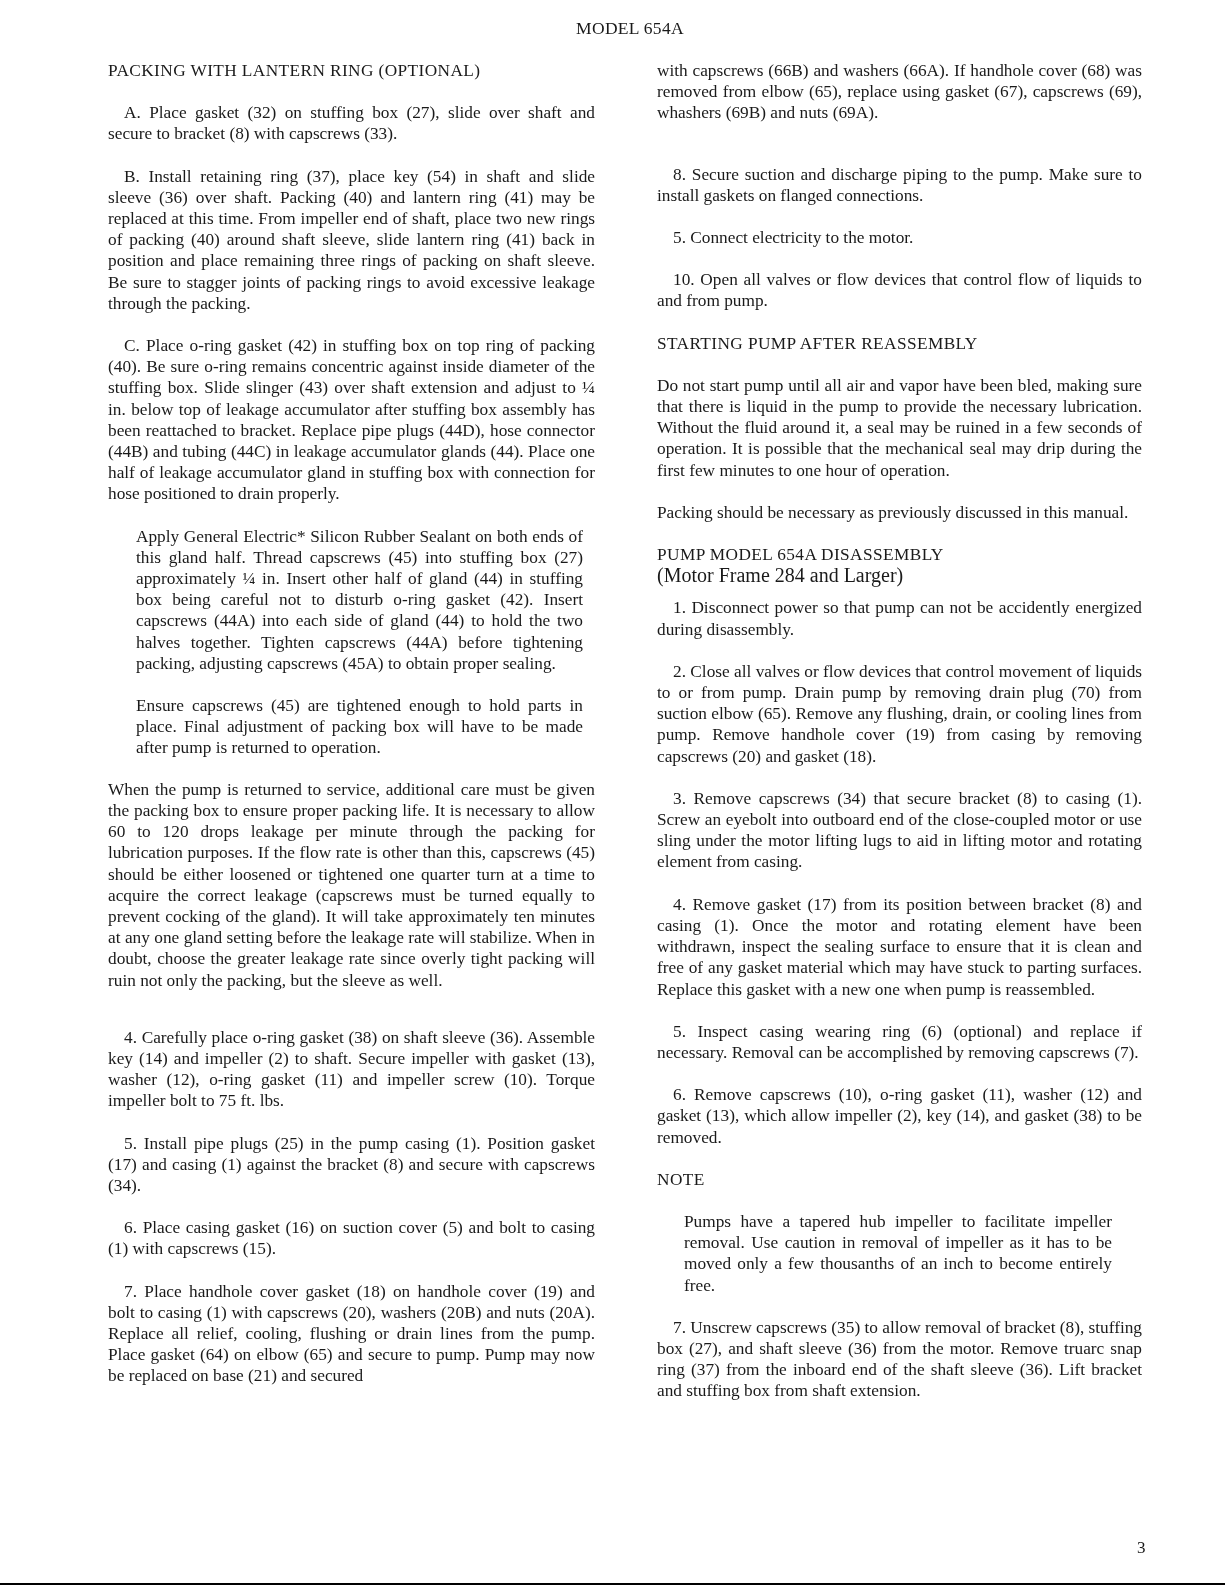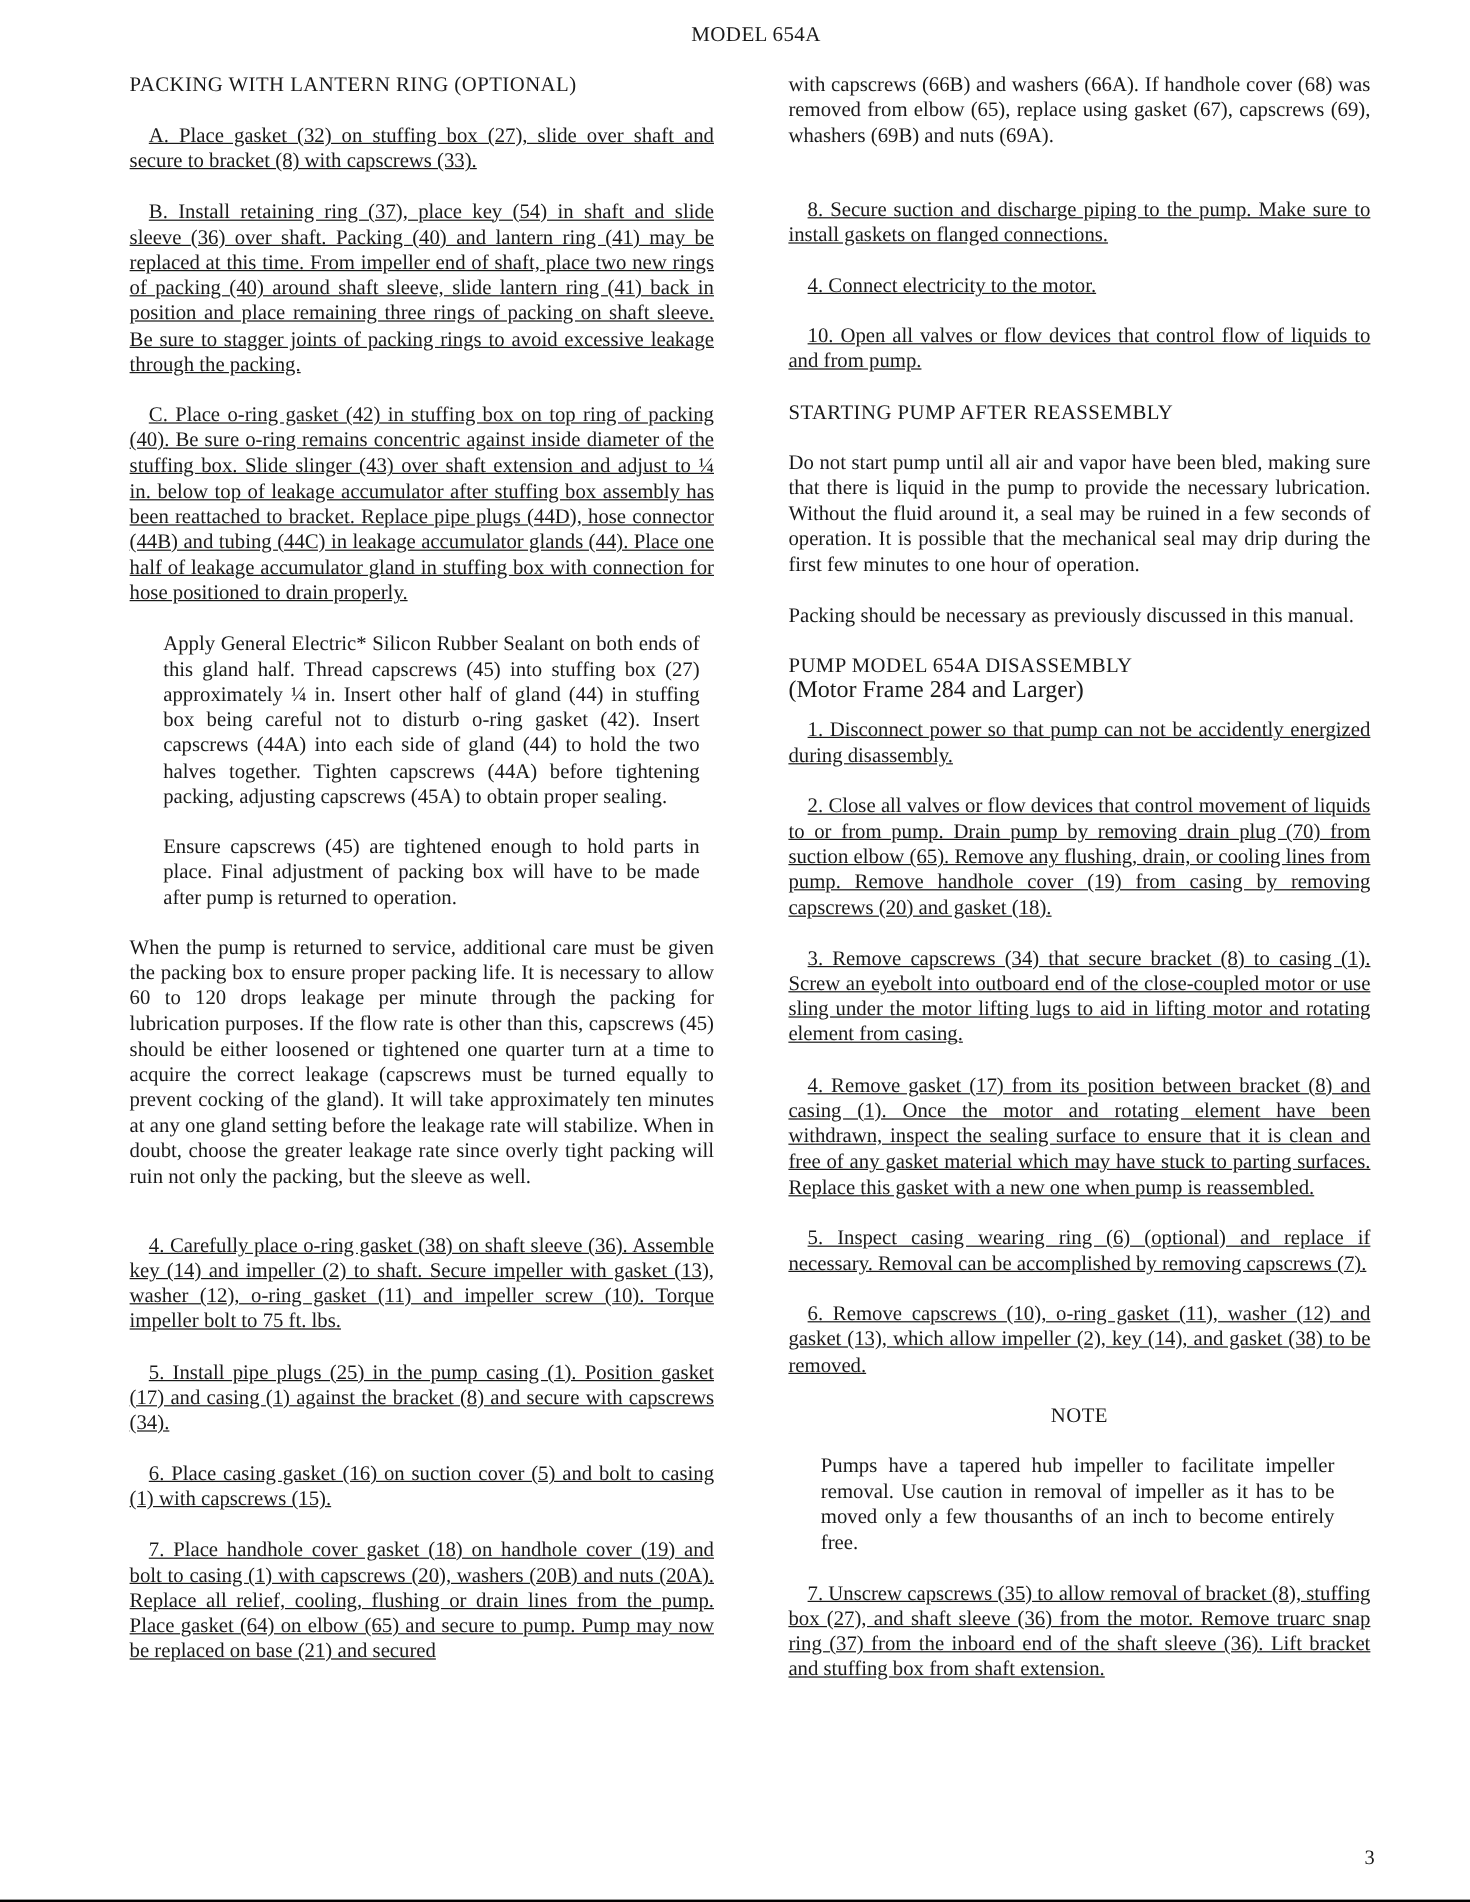--- a/index.html
+++ b/index.html
@@ -30,38 +30,37 @@
       font-size: 17.3px;
       line-height: 21.2px;
     }
     .col-left { left: 108px; width: 487px; }
     .col-right { left: 657px; width: 485px; top: 60px; }
     p {
       margin: 0;
       text-align: justify;
       text-align-last: left;
     }
-    .indent { text-indent: 16px; text-decoration: underline; }
+    .indent { text-indent: 16px; }
     .heading {
       margin: 0;
       font-weight: normal;
       font-size: 17.3px;
       letter-spacing: 0.4px;
       text-transform: uppercase;
     }
     .subheading {
       margin: 0;
       font-size: 20px;
     }
     .blockquote {
       margin-left: 28px;
       margin-right: 12px;
     }
     .note-title {
-      text-align: center;
       letter-spacing: 0.4px;
       margin: 0;
     }
     .note-body {
       margin-left: 27px;
       margin-right: 30px;
     }
     .page-number {
       position: absolute;
       top: 1538px;
@@ -92,21 +91,21 @@
   <p style="margin-top:20px">When the pump is returned to service, additional care must be given the packing box to ensure proper packing life. It is necessary to allow 60 to 120 drops leakage per minute through the packing for lubrication purposes. If the flow rate is other than this, capscrews (45) should be either loosened or tightened one quarter turn at a time to acquire the correct leakage (capscrews must be turned equally to prevent cocking of the gland). It will take approximately ten minutes at any one gland setting before the leakage rate will stabilize. When in doubt, choose the greater leakage rate since overly tight packing will ruin not only the packing, but the sleeve as well.</p>
   <p class="indent" style="margin-top:36px">4. Carefully place o-ring gasket (38) on shaft sleeve (36). Assemble key (14) and impeller (2) to shaft. Secure impeller with gasket (13), washer (12), o-ring gasket (11) and impeller screw (10). Torque impeller bolt to 75 ft. lbs.</p>
   <p class="indent" style="margin-top:21px">5. Install pipe plugs (25) in the pump casing (1). Position gasket (17) and casing (1) against the bracket (8) and secure with capscrews (34).</p>
   <p class="indent" style="margin-top:21px">6. Place casing gasket (16) on suction cover (5) and bolt to casing (1) with capscrews (15).</p>
   <p class="indent" style="margin-top:21px">7. Place handhole cover gasket (18) on handhole cover (19) and bolt to casing (1) with capscrews (20), washers (20B) and nuts (20A). Replace all relief, cooling, flushing or drain lines from the pump. Place gasket (64) on elbow (65) and secure to pump. Pump may now be replaced on base (21) and secured</p>
 </div>
 
 <div class="col col-right">
   <p>with capscrews (66B) and washers (66A). If handhole cover (68) was removed from elbow (65), replace using gasket (67), capscrews (69), whashers (69B) and nuts (69A).</p>
   <p class="indent" style="margin-top:40px">8. Secure suction and discharge piping to the pump. Make sure to install gaskets on flanged connections.</p>
-  <p class="indent" style="margin-top:21px">4. Connect electricity to the motor.</p>
+  <p class="indent" style="margin-top:21px">5. Connect electricity to the motor.</p>
   <p class="indent" style="margin-top:21px">10. Open all valves or flow devices that control flow of liquids to and from pump.</p>
 
   <h2 class="heading" style="margin-top:21px">STARTING PUMP AFTER REASSEMBLY</h2>
   <p style="margin-top:21px">Do not start pump until all air and vapor have been bled, making sure that there is liquid in the pump to provide the necessary lubrication. Without the fluid around it, a seal may be ruined in a few seconds of operation. It is possible that the mechanical seal may drip during the first few minutes to one hour of operation.</p>
   <p style="margin-top:21px">Packing should be necessary as previously discussed in this manual.</p>
 
   <h2 class="heading" style="margin-top:21px">PUMP MODEL 654A DISASSEMBLY</h2>
   <div class="subheading">(Motor Frame 284 and Larger)</div>
   <p class="indent" style="margin-top:11px">1. Disconnect power so that pump can not be accidently energized during disassembly.</p>
   <p class="indent" style="margin-top:21px">2. Close all valves or flow devices that control movement of liquids to or from pump. Drain pump by removing drain plug (70) from suction elbow (65). Remove any flushing, drain, or cooling lines from pump. Remove handhole cover (19) from casing by removing capscrews (20) and gasket (18).</p>

